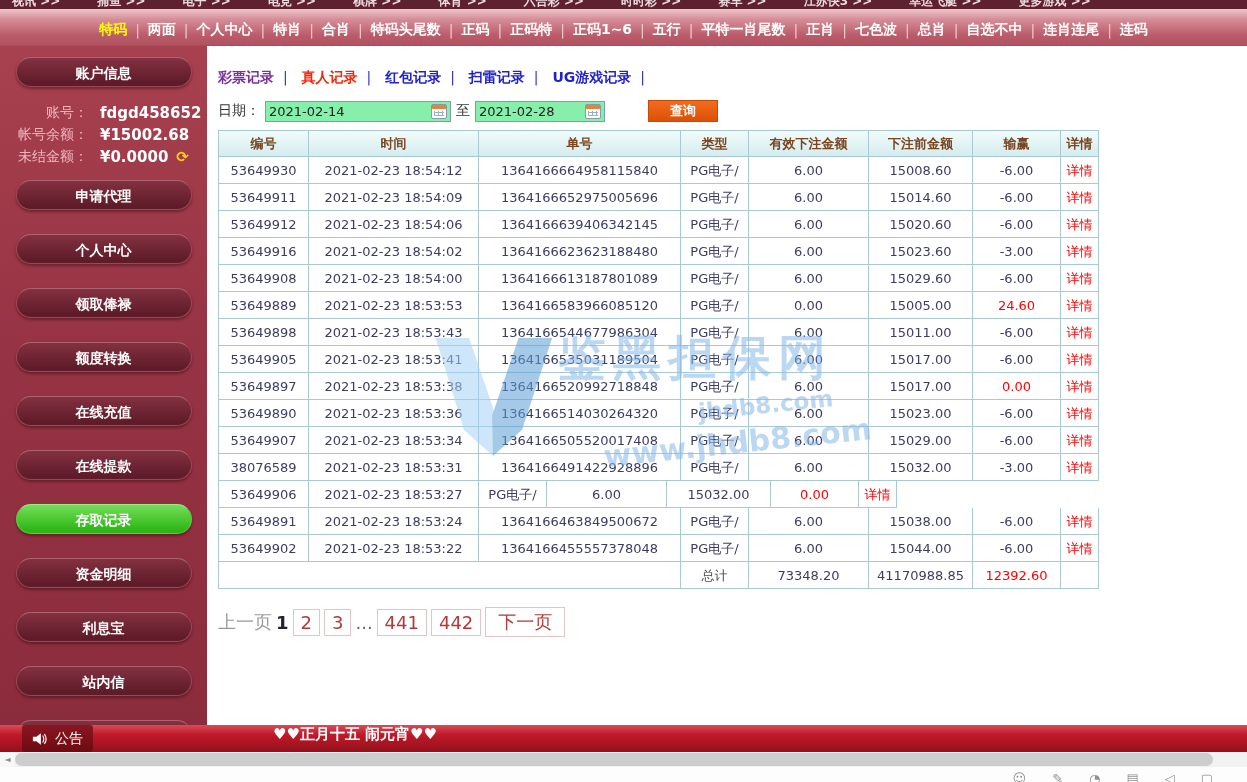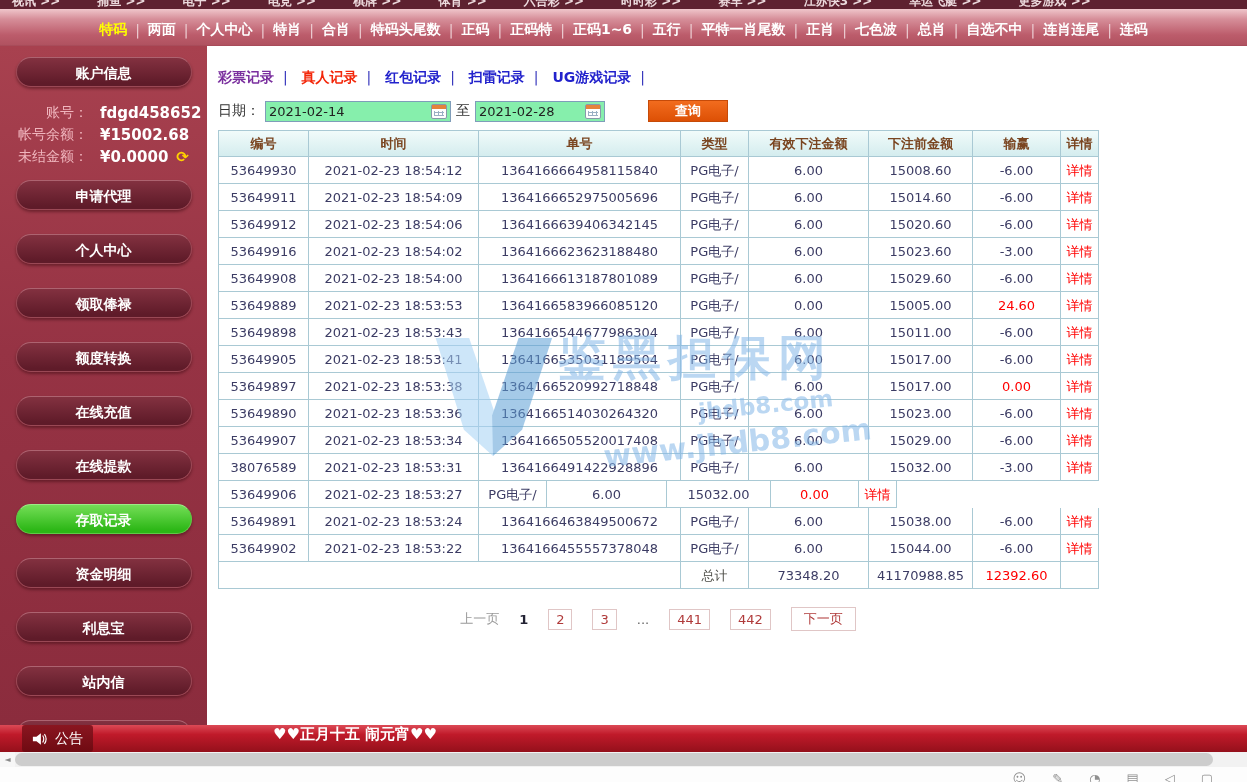--- a/index.html
+++ b/index.html
@@ -41,37 +41,37 @@
   .tab-sep{color:#3333bb;margin:0 9px;font-weight:normal;}
 
   .filter{margin:13px 0 0 11px;display:flex;align-items:center;font-size:14px;color:#333;}
   .date-box{height:21px;border:1px solid #7f9db9;display:inline-flex;align-items:center;justify-content:space-between;padding:0 3px;font-size:13px;color:#222;background:#86efac;margin:0 5px;box-sizing:border-box;cursor:text;}
   .date-box.from{width:186px;}
   .date-box.to{width:130px;}
   .cal-icon{position:relative;width:14px;height:13px;border:1px solid #8899aa;background:#fff;border-radius:2px;flex:0 0 auto;cursor:pointer;}
   .cal-icon::before{content:"";position:absolute;top:0;left:0;right:0;height:4px;background:#e4833c;}
   .cal-icon::after{content:"";position:absolute;top:6px;left:2px;right:2px;bottom:2px;
      background:repeating-linear-gradient(90deg,#9ab0c4 0 1px,transparent 1px 4px),repeating-linear-gradient(0deg,#9ab0c4 0 1px,transparent 1px 3px);}
-  .query-btn{margin-left:38px;width:80px;height:22px;background:linear-gradient(180deg,#f26c1e,#dd5005);color:#fff;border:1px solid #c64a08;font-size:13px;font-weight:bold;cursor:pointer;font-family:inherit;}
+  .query-btn{margin-left:38px;width:70px;height:22px;background:linear-gradient(180deg,#f26c1e,#dd5005);color:#fff;border:1px solid #c64a08;font-size:13px;font-weight:bold;cursor:pointer;font-family:inherit;}
 
   
   .rtable{margin:8px 0 0 11px;width:880px;border-top:1px solid #a9c9d4;border-left:1px solid #a9c9d4;font-size:13px;box-sizing:content-box;background:#fff;}
   .t-head,.t-row{display:flex;}
   .t-head{background:linear-gradient(180deg,#f1fbfa 0%,#d3ecee 100%);}
   .t-cell{border-right:1px solid #a9c9d4;border-bottom:1px solid #a9c9d4;text-align:center;height:27px;line-height:27px;box-sizing:border-box;color:#3c3c64;overflow:hidden;white-space:nowrap;}
   .t-head .t-cell{height:26px;line-height:26px;font-weight:bold;color:#7a4520;}
   .c-id{width:90px}.c-time{width:170px}.c-order{width:202px}.c-type{width:68px}
   .c-valid{width:120px}.c-before{width:104px}.c-wl{width:88px}.c-detail{width:38px}
   .c-span3{width:462px}
   .red{color:#ff0000;}
   .detail-link{color:#ff0000;cursor:pointer;text-decoration:none;}
   .t-total .c-type{color:#4a4a44;}
 
   
-  .pager{margin:18px 0 0 11px;width:880px;display:flex;justify-content:center;align-items:center;gap:20px;font-size:13px;}
+  .pager{margin:18px 0 0 11px;width:880px;display:flex;align-items:center;gap:4px;font-size:18px;}
   .pg{color:#b03a3a;text-decoration:none;cursor:pointer;}
   .pg.prev{color:#9a9a9a;cursor:default;}
   .pg.current{color:#222233;font-weight:bold;cursor:default;}
   .pg.page{border:1px solid #e0c6c6;background:#fff;padding:2px 7px;}
   .pg.dots{color:#666;cursor:default;}
   .pg.next{border:1px solid #e0c6c6;background:#fff;padding:2px 12px;}
 
   
   .watermark{position:absolute;left:388px;top:312px;width:660px;height:180px;opacity:.55;z-index:5;pointer-events:none;color:#7fb2e2;}
   .wm-logo{position:absolute;left:30px;top:15px;}

